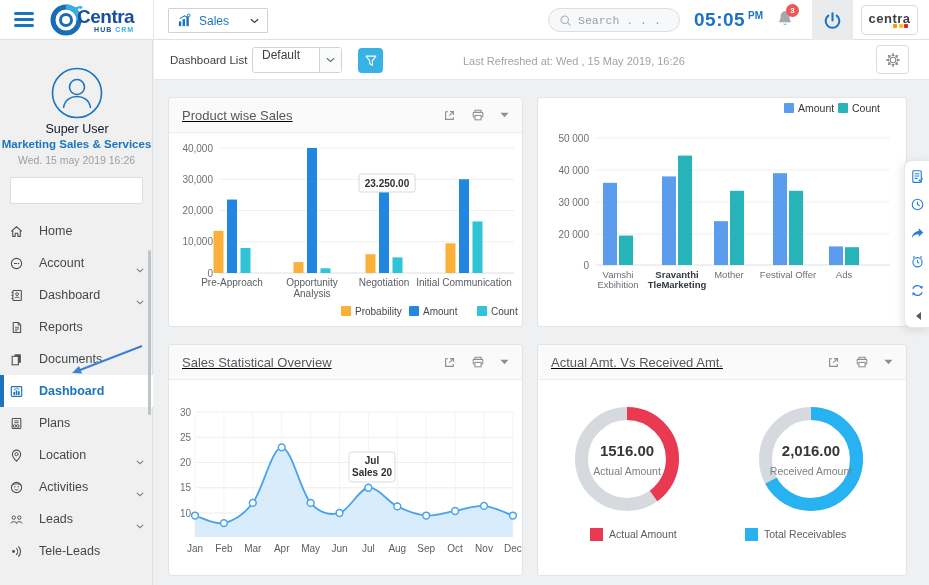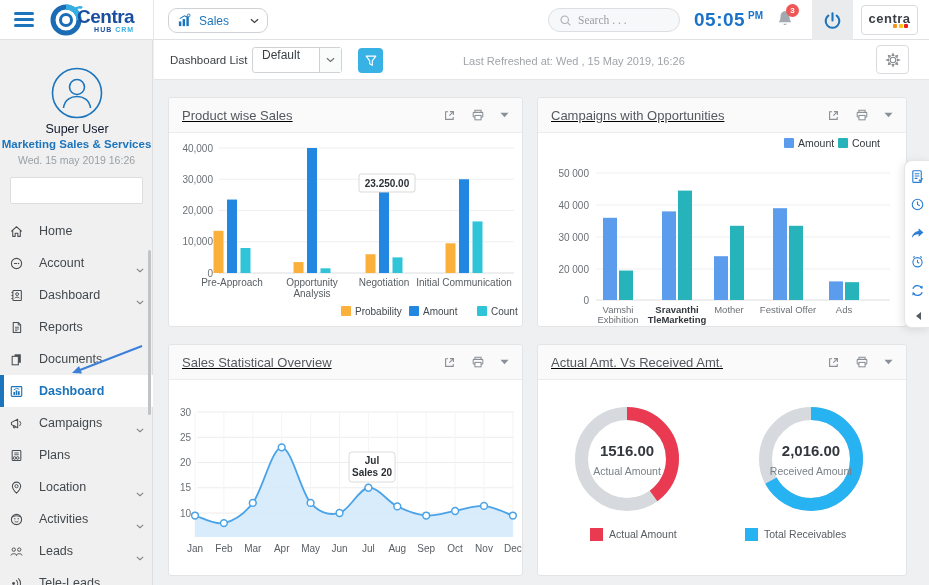--- a/index.html
+++ b/index.html
@@ -10,24 +10,24 @@
 
 .topbar { position:absolute; left:0; top:0; width:929px; height:40px; background:#fff; border-bottom:1px solid #dfe1e4; z-index:5; }
 .hamburger { position:absolute; left:14px; top:12px; width:20px; height:15px; cursor:pointer; }
 .hamburger span { display:block; height:2.6px; background:#1c75bc; border-radius:2px; margin-bottom:3.4px; }
 .brand { position:absolute; left:49px; top:3px; display:flex; align-items:flex-start; }
 .brand-text-wrap { margin-left:-6px; margin-top:3px; }
 .brand-name { font-size:19px; font-weight:bold; color:#1a4e9e; letter-spacing:-0.5px; }
 .brand-sub { font-size:7px; font-weight:bold; text-align:right; margin-top:-2px; letter-spacing:1px; }
 .brand-sub .hub { color:#1a4e9e; } .brand-sub .crm { color:#35aee3; }
 .tb-divider { position:absolute; left:153px; top:0; width:1px; height:40px; background:#e4e6e8; }
-.module-select { position:absolute; left:168px; top:8px; width:100px; height:25px; border:1px solid #cfd3d6; border-radius:9px; display:flex; align-items:center; padding:0 8px; gap:7px; background:#fff; cursor:pointer; }
+.module-select { position:absolute; left:168px; top:8px; width:100px; height:25px; border:1px solid #cfd3d6; border-radius:1px; display:flex; align-items:center; padding:0 8px; gap:7px; background:#fff; cursor:pointer; }
 .module-select .label { font-size:12px; color:#1c75bc; flex:1; }
 .search-box { position:absolute; left:548px; top:8px; width:132px; height:24px; border:1px solid #dcdfe2; border-radius:12px; background:#f7f8f9; display:flex; align-items:center; padding:0 10px; gap:6px; }
-.search-box input { border:none; outline:none; background:transparent; font-size:11.5px; color:#666; width:90px; font-family:Liberation Serif, serif; }
+.search-box input { border:none; outline:none; background:transparent; font-size:11.5px; color:#666; width:90px; font-family:Liberation Mono, monospace; }
 .search-box input::placeholder { color:#9aa0a5; }
 .clock { position:absolute; left:694px; top:9px; color:#1a73c9; }
 .clock .time { font-size:19px; font-weight:bold; letter-spacing:0.5px; }
 .clock .mer { font-size:10px; font-weight:bold; vertical-align:7px; margin-left:3px;text-align:right; }
 .bell-wrap { position:absolute; left:776px; top:9px; width:22px; height:22px; cursor:pointer; }
 .bell-badge { position:absolute; left:10px; top:-5px; min-width:13px; height:13px; border-radius:7px; background:#ef5656; color:#fff; font-size:8px; font-weight:bold; display:flex; align-items:center; justify-content:center; }
 .power-block { position:absolute; left:812px; top:0; width:41px; height:40px; background:#e9ebed; display:flex; align-items:center; justify-content:center; cursor:pointer; }
 .corner-logo { position:absolute; left:861px; top:5px; width:57px; height:30px; border:1px solid #d9dbde; border-radius:4px; background:#fff; display:flex; flex-direction:column; align-items:center; justify-content:center; }
 .corner-logo .cl-text { font-size:13px; font-weight:bold; color:#3a3f44; letter-spacing:0.5px; line-height:11px; }
 .cl-dots { display:flex; gap:1.5px; margin-left:22px; }
@@ -220,33 +220,20 @@
         <span class="mi-icon">
           <svg width="15" height="15" viewBox="0 0 17 17">
             <rect x="2.6" y="3" width="11.8" height="11" rx="1" fill="none" stroke="#1c75bc" stroke-width="1.3"></rect>
             <rect x="5" y="9" width="1.9" height="3.4" fill="#1c75bc"></rect>
             <rect x="7.6" y="7.2" width="1.9" height="5.2" fill="#1c75bc"></rect>
             <rect x="10.2" y="8.2" width="1.9" height="4.2" fill="#1c75bc"></rect>
             <path d="M5.4 6.8 L8.5 4.9 L11.6 6" stroke="#1c75bc" stroke-width="1" fill="none"></path>
           </svg>
         </span>
         <span class="mi-label">Dashboard</span>
-      </div>
-      <div class="menu-item">
-        <span class="mi-icon">
-          <svg width="15" height="15" viewBox="0 0 17 17">
-            <path d="M2.8 7.2 L9.8 3.6 V13.4 L2.8 9.8 Z" fill="none" stroke="#4a4f54" stroke-width="1.2" stroke-linejoin="round"></path>
-            <path d="M4.6 10.2 L5.4 13.6 L7.2 13.2 L6.4 10.6" fill="none" stroke="#4a4f54" stroke-width="1.1"></path>
-            <path d="M12 5.6 A4.2 4.2 0 0 1 12 11.4" fill="none" stroke="#4a4f54" stroke-width="1.1"></path>
-          </svg>
-        </span>
-        <span class="mi-label">Campaigns</span>
-        <span class="mi-chev"><svg width="8" height="5" viewBox="0 0 10 6">
-            <path d="M1 1 L5 4.5 L9 1" stroke="#7a8086" stroke-width="1.3" fill="none"></path>
-          </svg></span>
       </div>
       <div class="menu-item">
         <span class="mi-icon">
           <svg width="15" height="15" viewBox="0 0 17 17">
             <rect x="3.6" y="2.8" width="9.8" height="11.4" rx="1" fill="none" stroke="#4a4f54" stroke-width="1.2"></rect>
             <path d="M6 5.6 H11 M6 7.6 H11" stroke="#4a4f54" stroke-width="1"></path>
             <circle cx="6.3" cy="11.3" r="1.5" fill="none" stroke="#4a4f54" stroke-width="1.1"></circle>
             <circle cx="9.9" cy="11.3" r="1.5" fill="none" stroke="#4a4f54" stroke-width="1.1"></circle>
           </svg>
         </span>
@@ -393,43 +380,20 @@
           <rect x="172" y="173" width="10" height="10" rx="1" fill="#fbb03c"></rect>
           <text x="186" y="181.5" font-size="10" fill="#43484d">Probability</text>
           <rect x="240" y="173" width="10" height="10" rx="1" fill="#2287e1"></rect>
           <text x="254" y="181.5" font-size="10" fill="#43484d">Amount</text>
           <rect x="308" y="173" width="10" height="10" rx="1" fill="#2fc4d8"></rect>
           <text x="322" y="181.5" font-size="10" fill="#43484d">Count</text>
         </svg></div>
   </div>
 
   <div class="card card2">
-    <div class="card-head">
-      <span class="card-title">Campaigns with Opportunities</span>
-      <span class="card-actions">
-        <span class="ca-icon">
-            <svg width="13" height="13" viewBox="0 0 14 14">
-              <path d="M5.5 3 H2.8 V11.2 H11 V8.5" fill="none" stroke="#8b9096" stroke-width="1.2"></path>
-              <path d="M7.5 2.8 H11.2 V6.5 M11.2 2.8 L6.8 7.2" fill="none" stroke="#8b9096" stroke-width="1.2"></path>
-            </svg>
-          </span>
-        <span class="ca-icon">
-            <svg width="14" height="14" viewBox="0 0 16 16">
-              <path d="M4.5 5 V2.5 H11.5 V5" fill="none" stroke="#8b9096" stroke-width="1.2"></path>
-              <rect x="2.5" y="5" width="11" height="5.5" rx="1" fill="none" stroke="#8b9096" stroke-width="1.2"></rect>
-              <rect x="4.5" y="8.5" width="7" height="5" fill="#fff" stroke="#8b9096" stroke-width="1.2"></rect>
-            </svg>
-          </span>
-        <span class="ca-icon">
-            <svg width="9" height="6" viewBox="0 0 10 6">
-              <path d="M0.5 0.5 H9.5 L5 5.5 Z" fill="#8b9096"></path>
-            </svg>
-          </span>
-      </span>
-    </div>
     <div class="card-body" id="chart1"><svg width="368" height="193" viewBox="0 0 368 193">
           <line x1="58" y1="167" x2="352" y2="167" stroke="#dcdee0" stroke-width="1"></line>
           <text x="51" y="170.5" font-size="10" fill="#6b7075" text-anchor="end">0</text>
           <line x1="58" y1="136" x2="352" y2="136" stroke="#efefef" stroke-width="1"></line>
           <text x="51" y="139.5" font-size="10" fill="#6b7075" text-anchor="end">20 000</text>
           <line x1="58" y1="104" x2="352" y2="104" stroke="#efefef" stroke-width="1"></line>
           <text x="51" y="107.5" font-size="10" fill="#6b7075" text-anchor="end">30 000</text>
           <line x1="58" y1="72" x2="352" y2="72" stroke="#efefef" stroke-width="1"></line>
           <text x="51" y="75.5" font-size="10" fill="#6b7075" text-anchor="end">40 000</text>
           <line x1="58" y1="40" x2="352" y2="40" stroke="#efefef" stroke-width="1"></line>

